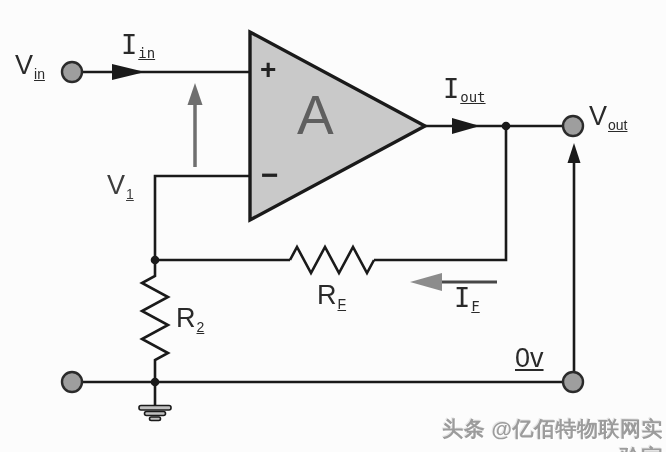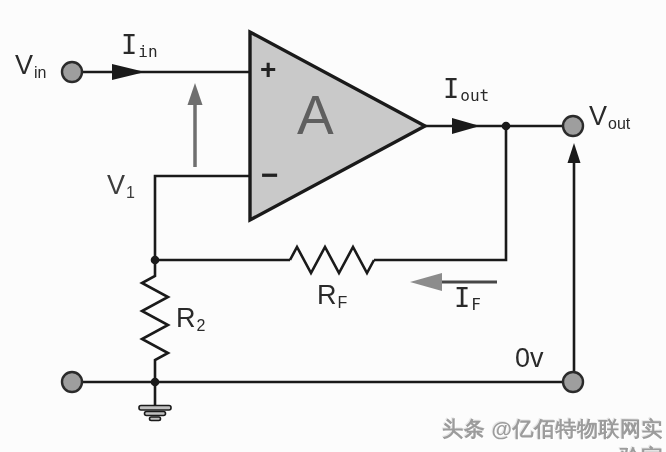--- a/index.html
+++ b/index.html
@@ -18,31 +18,31 @@
   .stage{
     position:relative;width:666px;height:452px;overflow:hidden;
     background:var(--background);
     font-family:"Liberation Sans",sans-serif;
     color:var(--line);
   }
   .stage svg{position:absolute;left:0;top:0;}
   .wire{fill:none;stroke:var(--line);stroke-width:2.6;}
   .lbl{position:absolute;display:flex;align-items:flex-end;white-space:nowrap;color:#2a2a2a;}
   .lbl .m{font-size:27px;line-height:1;}
-  .lbl .s{font-size:16px;line-height:1;margin-left:1px;margin-bottom:-2px;letter-spacing:0;}
+  .lbl .s{font-size:14px;line-height:1;margin-left:1px;margin-bottom:-2px;letter-spacing:0;text-decoration:underline;}
   .cur .m,.cur .s{font-family:"DejaVu Sans Mono",monospace;}
   .lbl-vin{left:15px;top:52px;}
   .lbl-iin{left:121px;top:31px;}
   .lbl-v1{left:107px;top:172px;color:#3d3d3d;}
   .lbl-iout{left:443px;top:75px;}
   .lbl-vout{left:589px;top:103px;}
   .lbl-rf{left:317px;top:282px;}
   .lbl-if{left:454px;top:284px;}
   .lbl-r2{left:176px;top:305px;}
-  .lbl-0v{left:515px;top:345px;}
+  .lbl-0v{left:515px;top:345px;text-decoration:underline;}
   .opamp-plus{position:absolute;left:260px;top:56px;font-size:28px;font-weight:600;line-height:1;color:#222;}
   .opamp-minus{position:absolute;left:261px;top:160px;font-size:30px;font-weight:600;line-height:1;color:#222;}
   .opamp-gain{position:absolute;left:297px;top:88px;font-size:55px;line-height:1;color:var(--opamp_text);}
   .watermark{
     position:absolute;left:431px;top:415px;width:232px;text-align:right;
     font-size:21px;font-weight:700;letter-spacing:0.5px;
     color:var(--watermark);
     text-shadow:1px 1px 0 #ffffff,-1px -1px 0 #e6e6e6;
   }
 </style>

